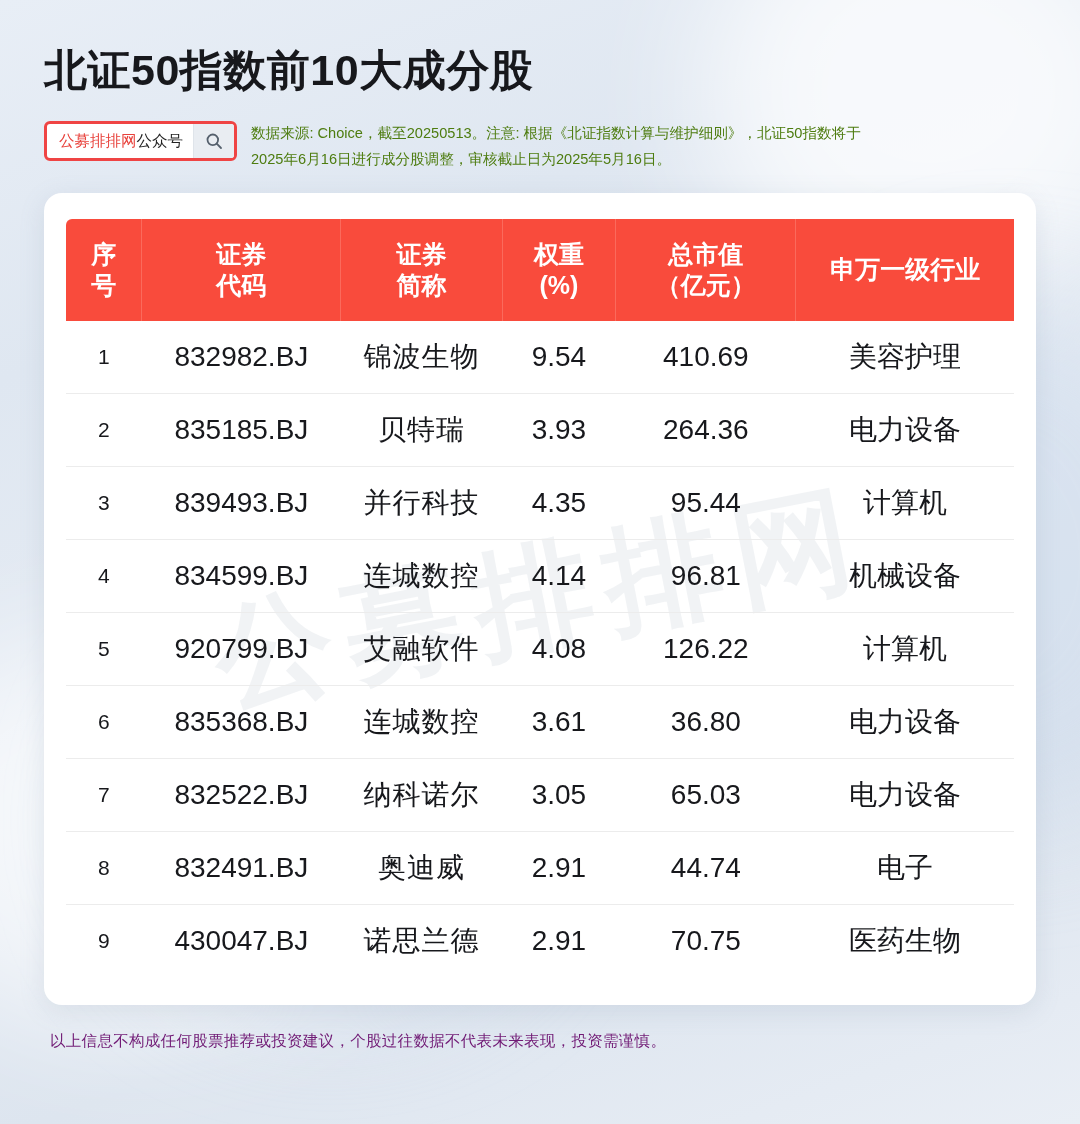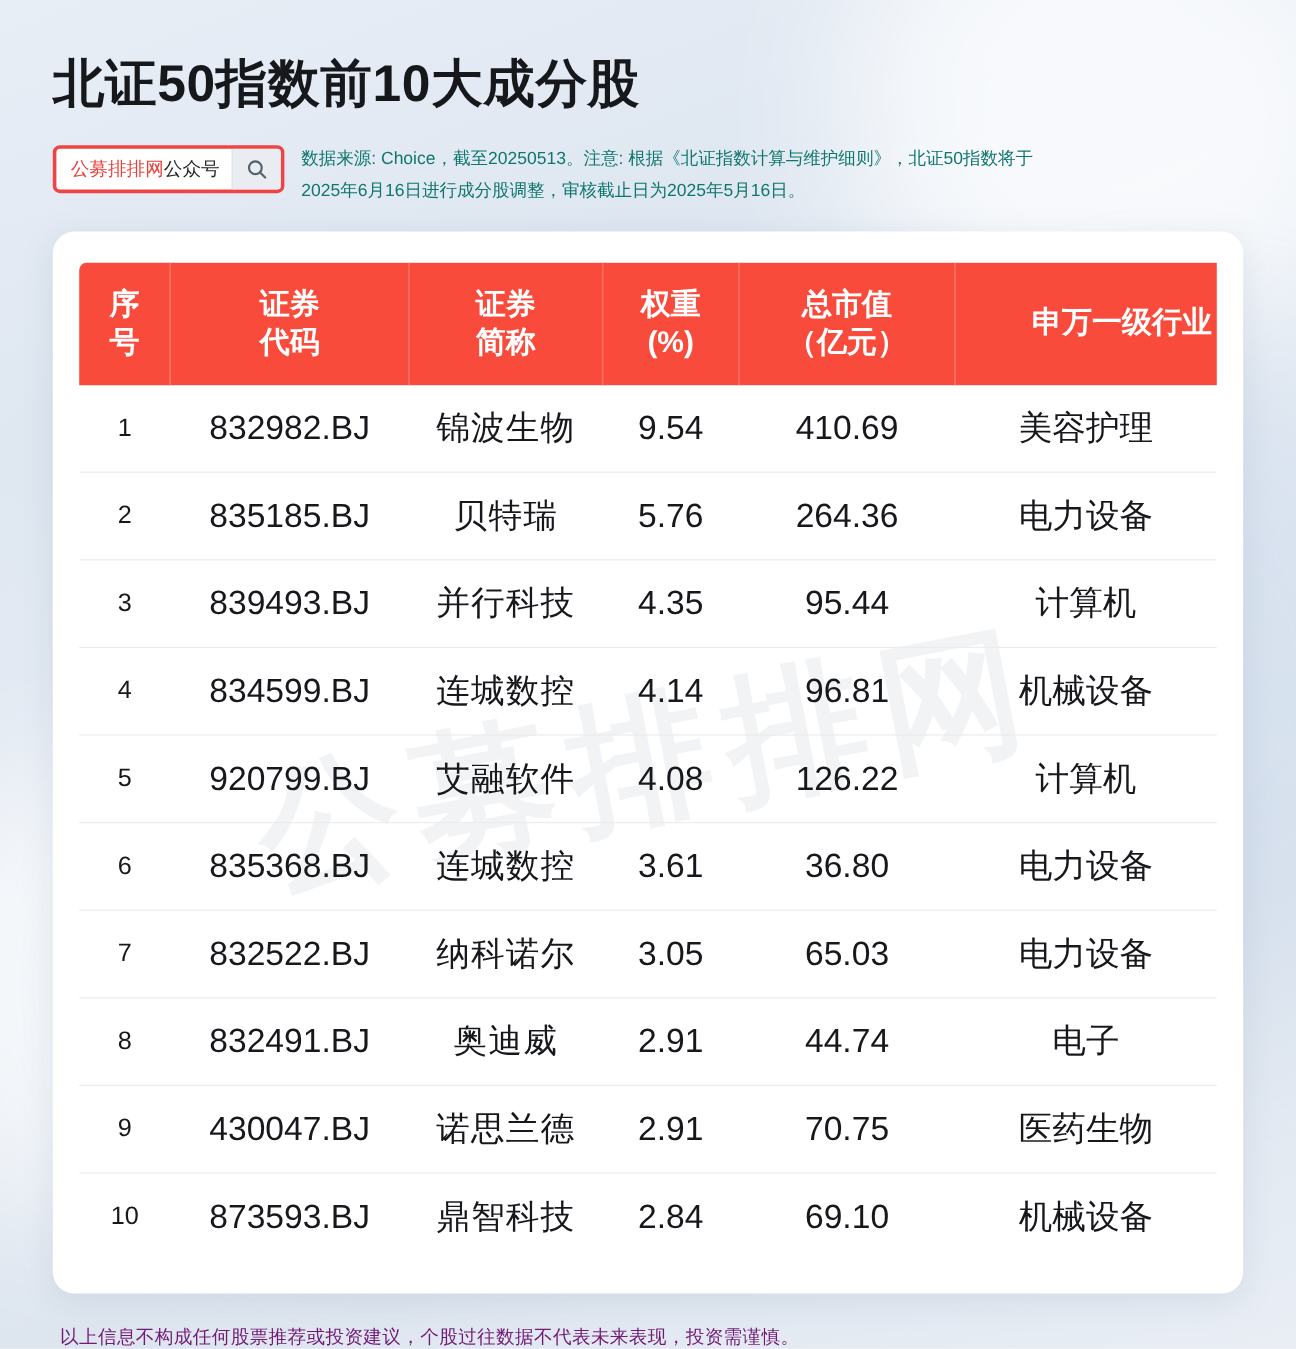--- a/index.html
+++ b/index.html
@@ -78,21 +78,21 @@
     background: #e9edf2;
     border-left: 1px solid #dfe4ea;
     display: flex;
     align-items: center;
     justify-content: center;
   }
   .pill-search svg { display:block; }
   .source-note {
     font-size: 14.6px;
     line-height: 1.75;
-    color: #0f766e;
+    color: #4d7c0f;
     max-width: 640px;
     padding-top: 2px;
   }
 
   .card {
     position: relative;
     margin: 20px 22px 0 22px;
     background: #ffffff;
     border-radius: 18px;
     box-shadow: 0 6px 26px rgba(120,135,160,0.16);
@@ -127,21 +127,21 @@
   table.stock-table th {
     background: #f94b3c;
     color: #ffffff;
     font-size: 25px;
     font-weight: bold;
     line-height: 1.25;
     padding: 20px 4px;
     border-right: 1px solid #fb6a5c;
     vertical-align: middle;
   }
-  table.stock-table th:last-child { border-right: none; text-align: right; }
+  table.stock-table th:last-child { border-right: none; }
   table.stock-table th:first-child { border-top-left-radius: 6px; border-bottom-left-radius: 0; }
   table.stock-table td {
     font-size: 28px;
     color: #17181c;
     text-align: center;
     padding: 17px 4px;
     border-bottom: 1px solid #ececec;
     background: transparent;
     vertical-align: middle;
   }
@@ -236,21 +236,21 @@
             <td class="code">832982.BJ</td>
             <td class="name">锦波生物</td>
             <td class="weight">9.54</td>
             <td class="cap">410.69</td>
             <td class="industry">美容护理</td>
           </tr>
           <tr>
             <td class="idx">2</td>
             <td class="code">835185.BJ</td>
             <td class="name">贝特瑞</td>
-            <td class="weight">5.76</td>
+            <td class="weight">3.93</td>
             <td class="cap">264.36</td>
             <td class="industry">电力设备</td>
           </tr>
           <tr>
             <td class="idx">3</td>
             <td class="code">839493.BJ</td>
             <td class="name">并行科技</td>
             <td class="weight">4.35</td>
             <td class="cap">95.44</td>
             <td class="industry">计算机</td>
@@ -296,26 +296,18 @@
             <td class="industry">电子</td>
           </tr>
           <tr>
             <td class="idx">9</td>
             <td class="code">430047.BJ</td>
             <td class="name">诺思兰德</td>
             <td class="weight">2.91</td>
             <td class="cap">70.75</td>
             <td class="industry">医药生物</td>
           </tr>
-          <tr>
-            <td class="idx">10</td>
-            <td class="code">873593.BJ</td>
-            <td class="name">鼎智科技</td>
-            <td class="weight">2.84</td>
-            <td class="cap">69.10</td>
-            <td class="industry">机械设备</td>
-          </tr>
         </tbody>
     </table>
   </div>
 
   <div class="footer-note">以上信息不构成任何股票推荐或投资建议，个股过往数据不代表未来表现，投资需谨慎。</div>
 </div>
 
 </body></html>

